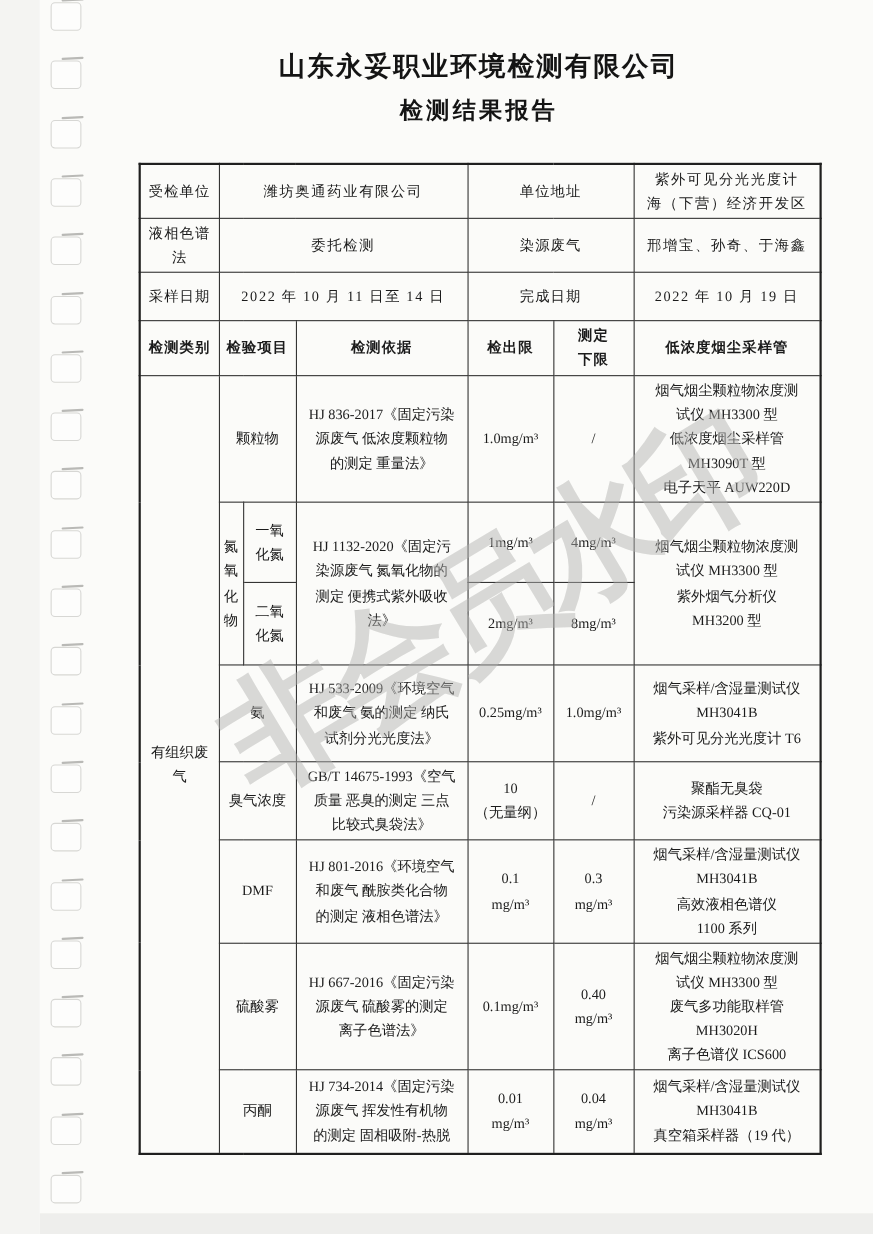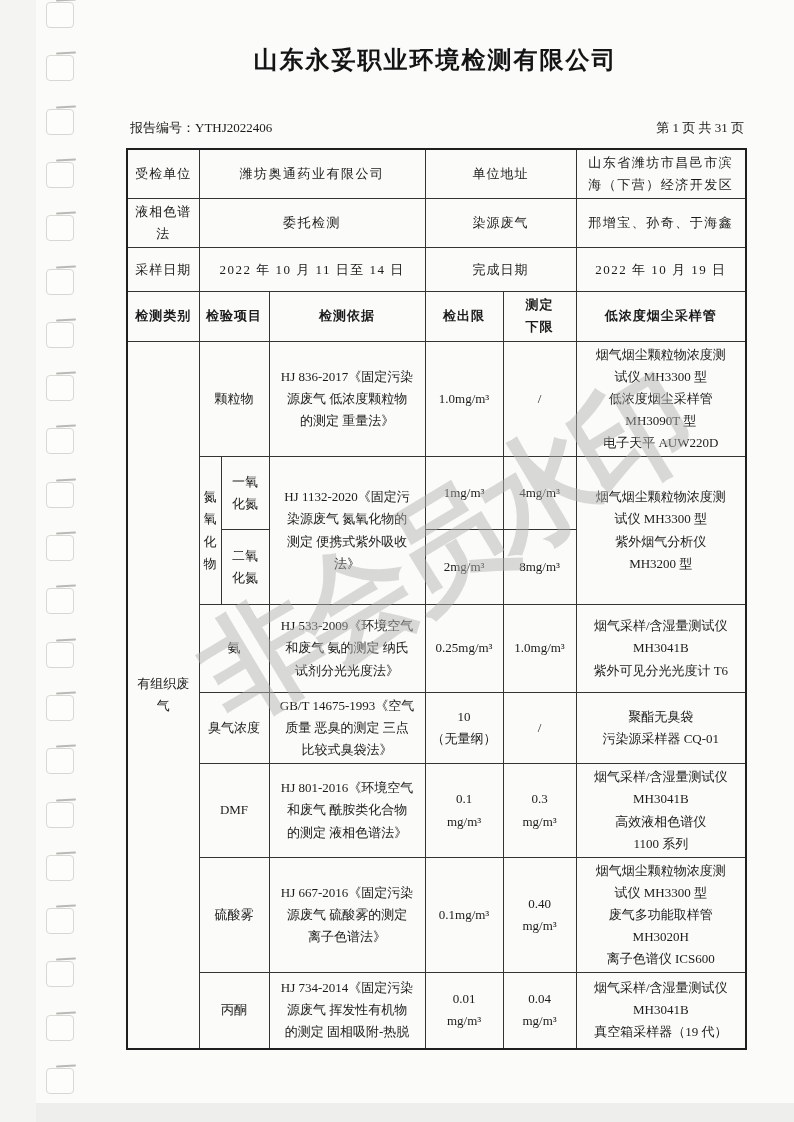--- a/index.html
+++ b/index.html
@@ -94,43 +94,40 @@
       <div class="hole" style="top: 748.2px;"></div>
       <div class="hole" style="top: 801.5px;"></div>
       <div class="hole" style="top: 854.8px;"></div>
       <div class="hole" style="top: 908.1px;"></div>
       <div class="hole" style="top: 961.4px;"></div>
       <div class="hole" style="top: 1014.7px;"></div>
       <div class="hole" style="top: 1068px;"></div>
     </div>
 
   <div class="title">山东永妥职业环境检测有限公司</div>
-
-  <div class="meta">
-    <span>报告编号：YTHJ2022406</span>
-    <span>第 1 页  共 31 页</span>
-  </div>
+  <div class="subtitle">检测结果报告</div>
+
 
   <table class="report">
     <colgroup>
       <col style="width:72px">
         <col style="width:22px">
         <col style="width:48px">
       <col style="width:156px">
         <col style="width:78px">
         <col style="width:73px">
       <col style="width:170px">
     </colgroup>
 
     <tbody>
         <tr style="height:44px">
       <td class="lbl">受检单位</td>
       <td class="val" colspan="3">潍坊奥通药业有限公司</td>
       <td class="lbl" colspan="2">单位地址</td>
-      <td class="val">山东省潍坊市昌邑市滨
+      <td class="val">紫外可见分光光度计
 海（下营）经济开发区</td>
     </tr>
     <tr style="height:45px">
       <td class="lbl">液相色谱法</td>
       <td class="val" colspan="3">委托检测</td>
       <td class="lbl" colspan="2">染源废气</td>
       <td class="val">邢增宝、孙奇、于海鑫</td>
     </tr>
     <tr style="height:44px">
       <td class="lbl">采样日期</td>

